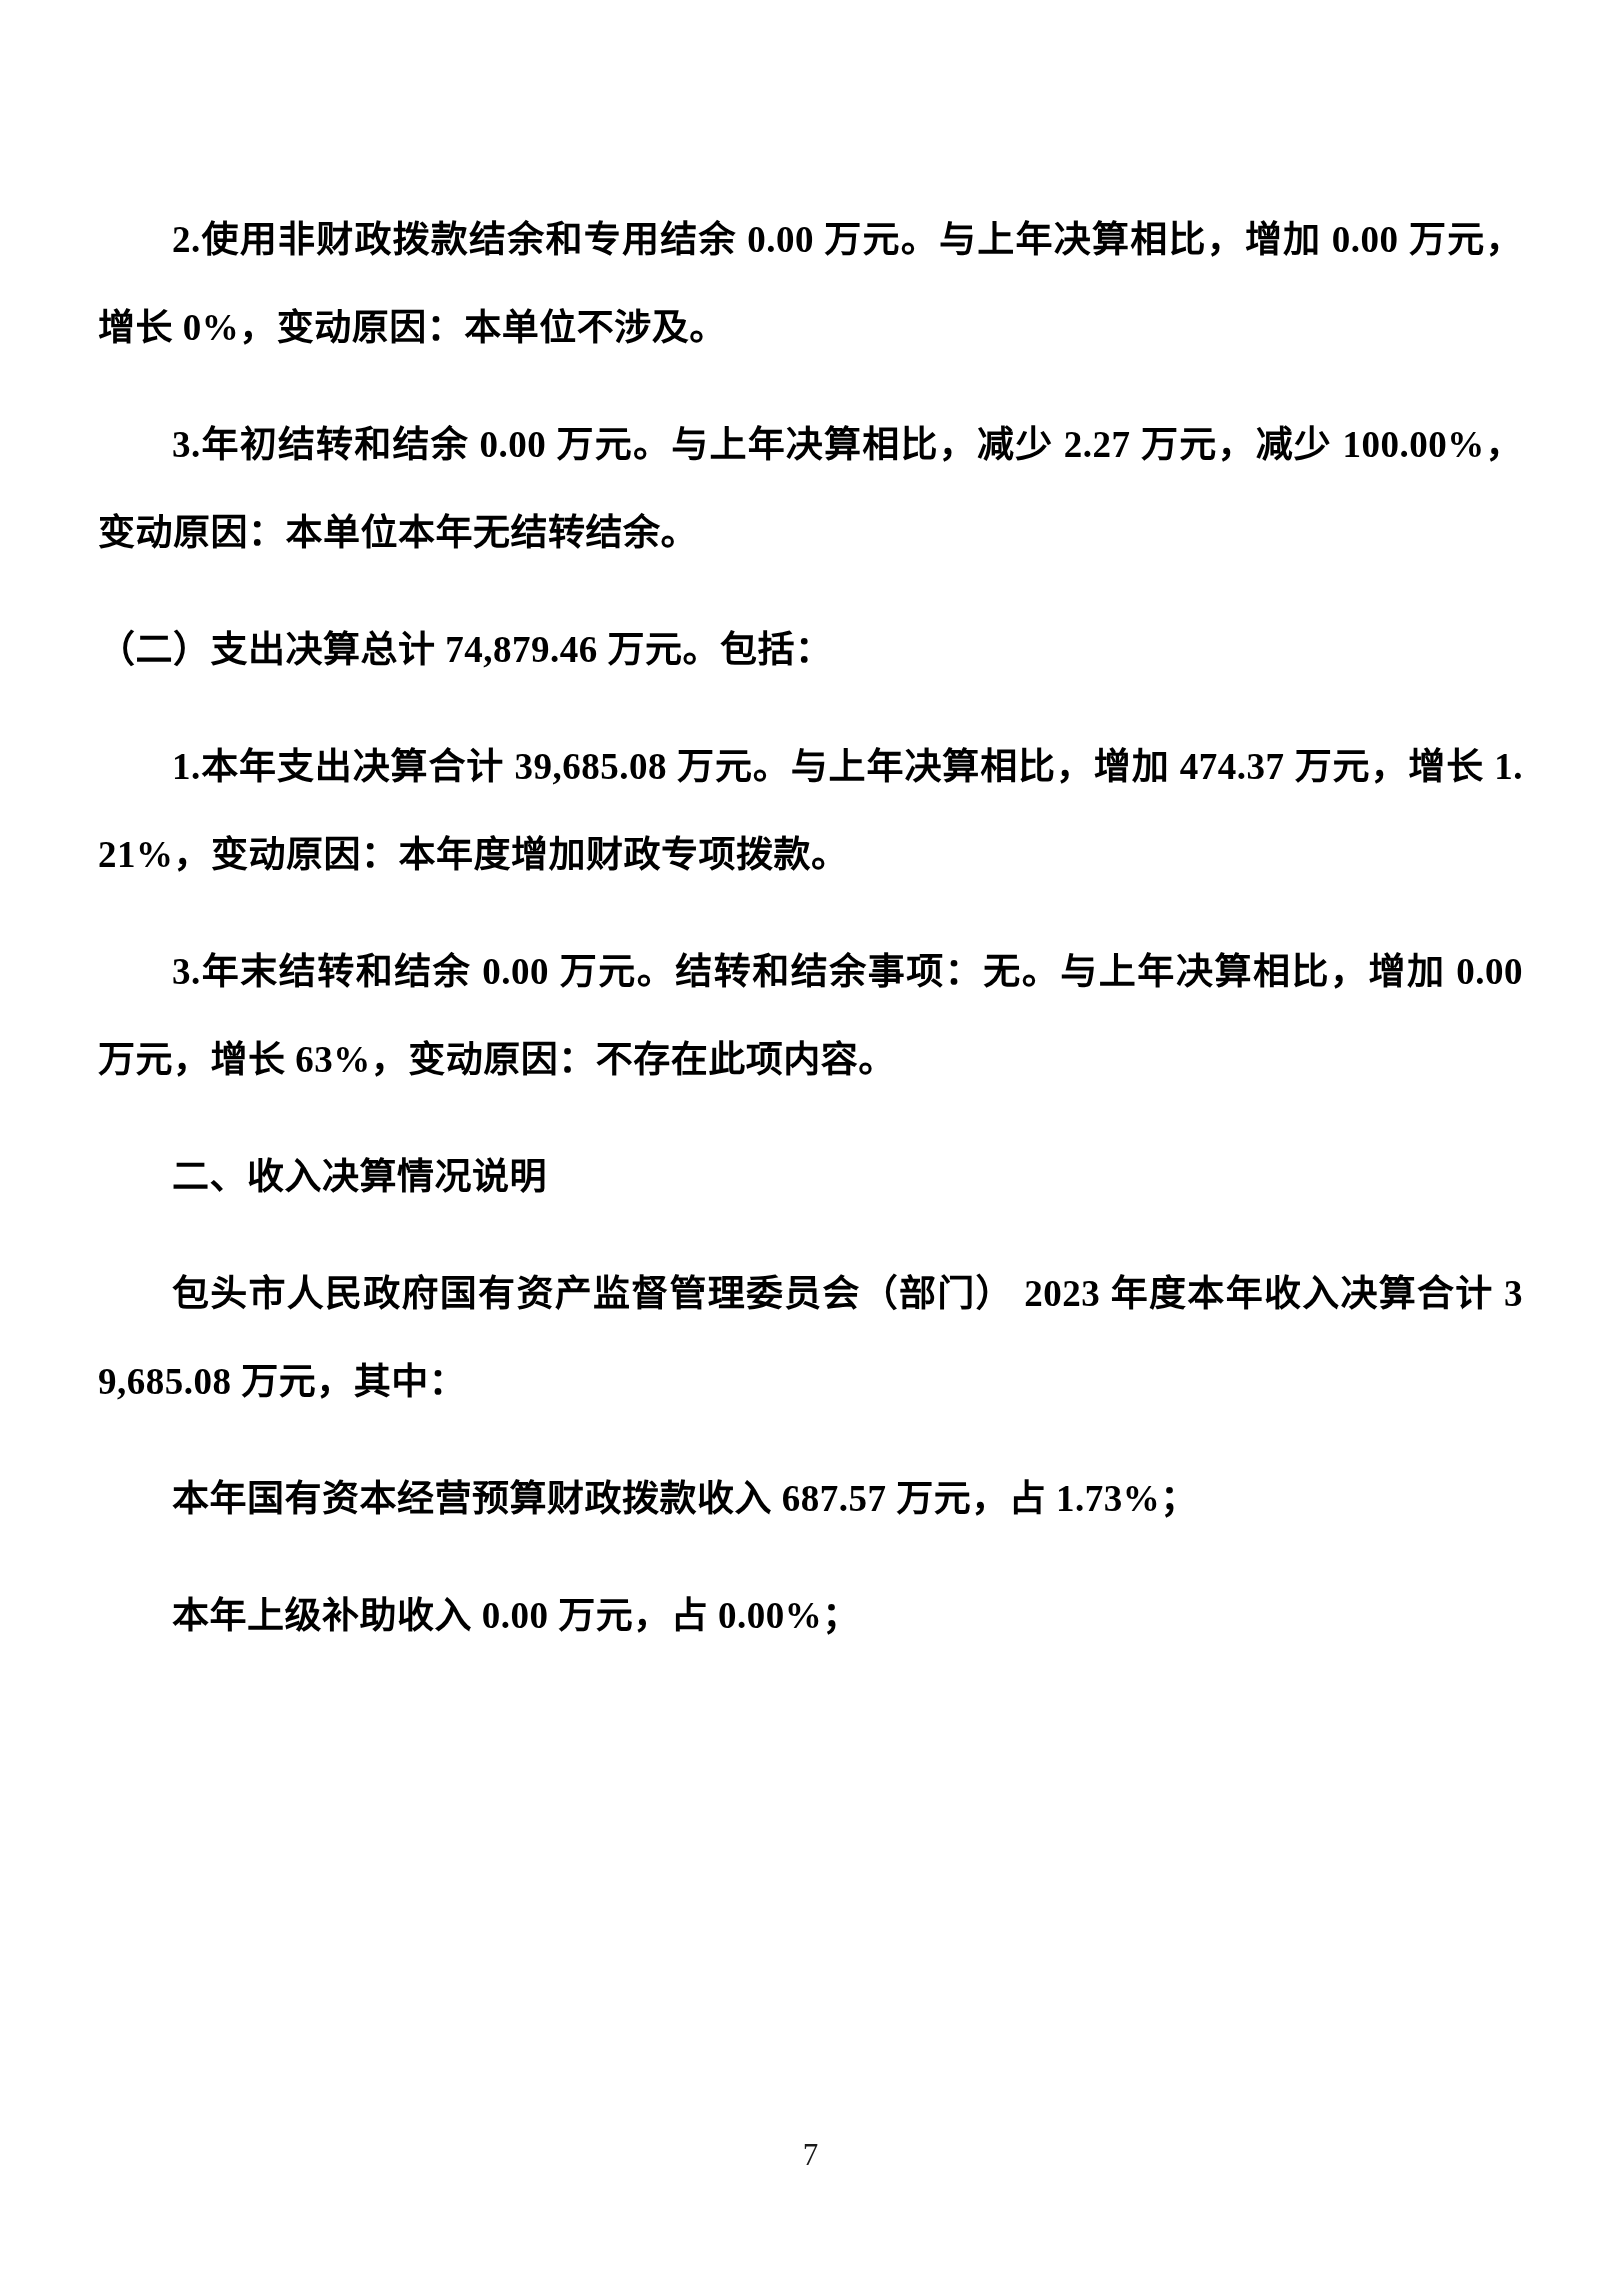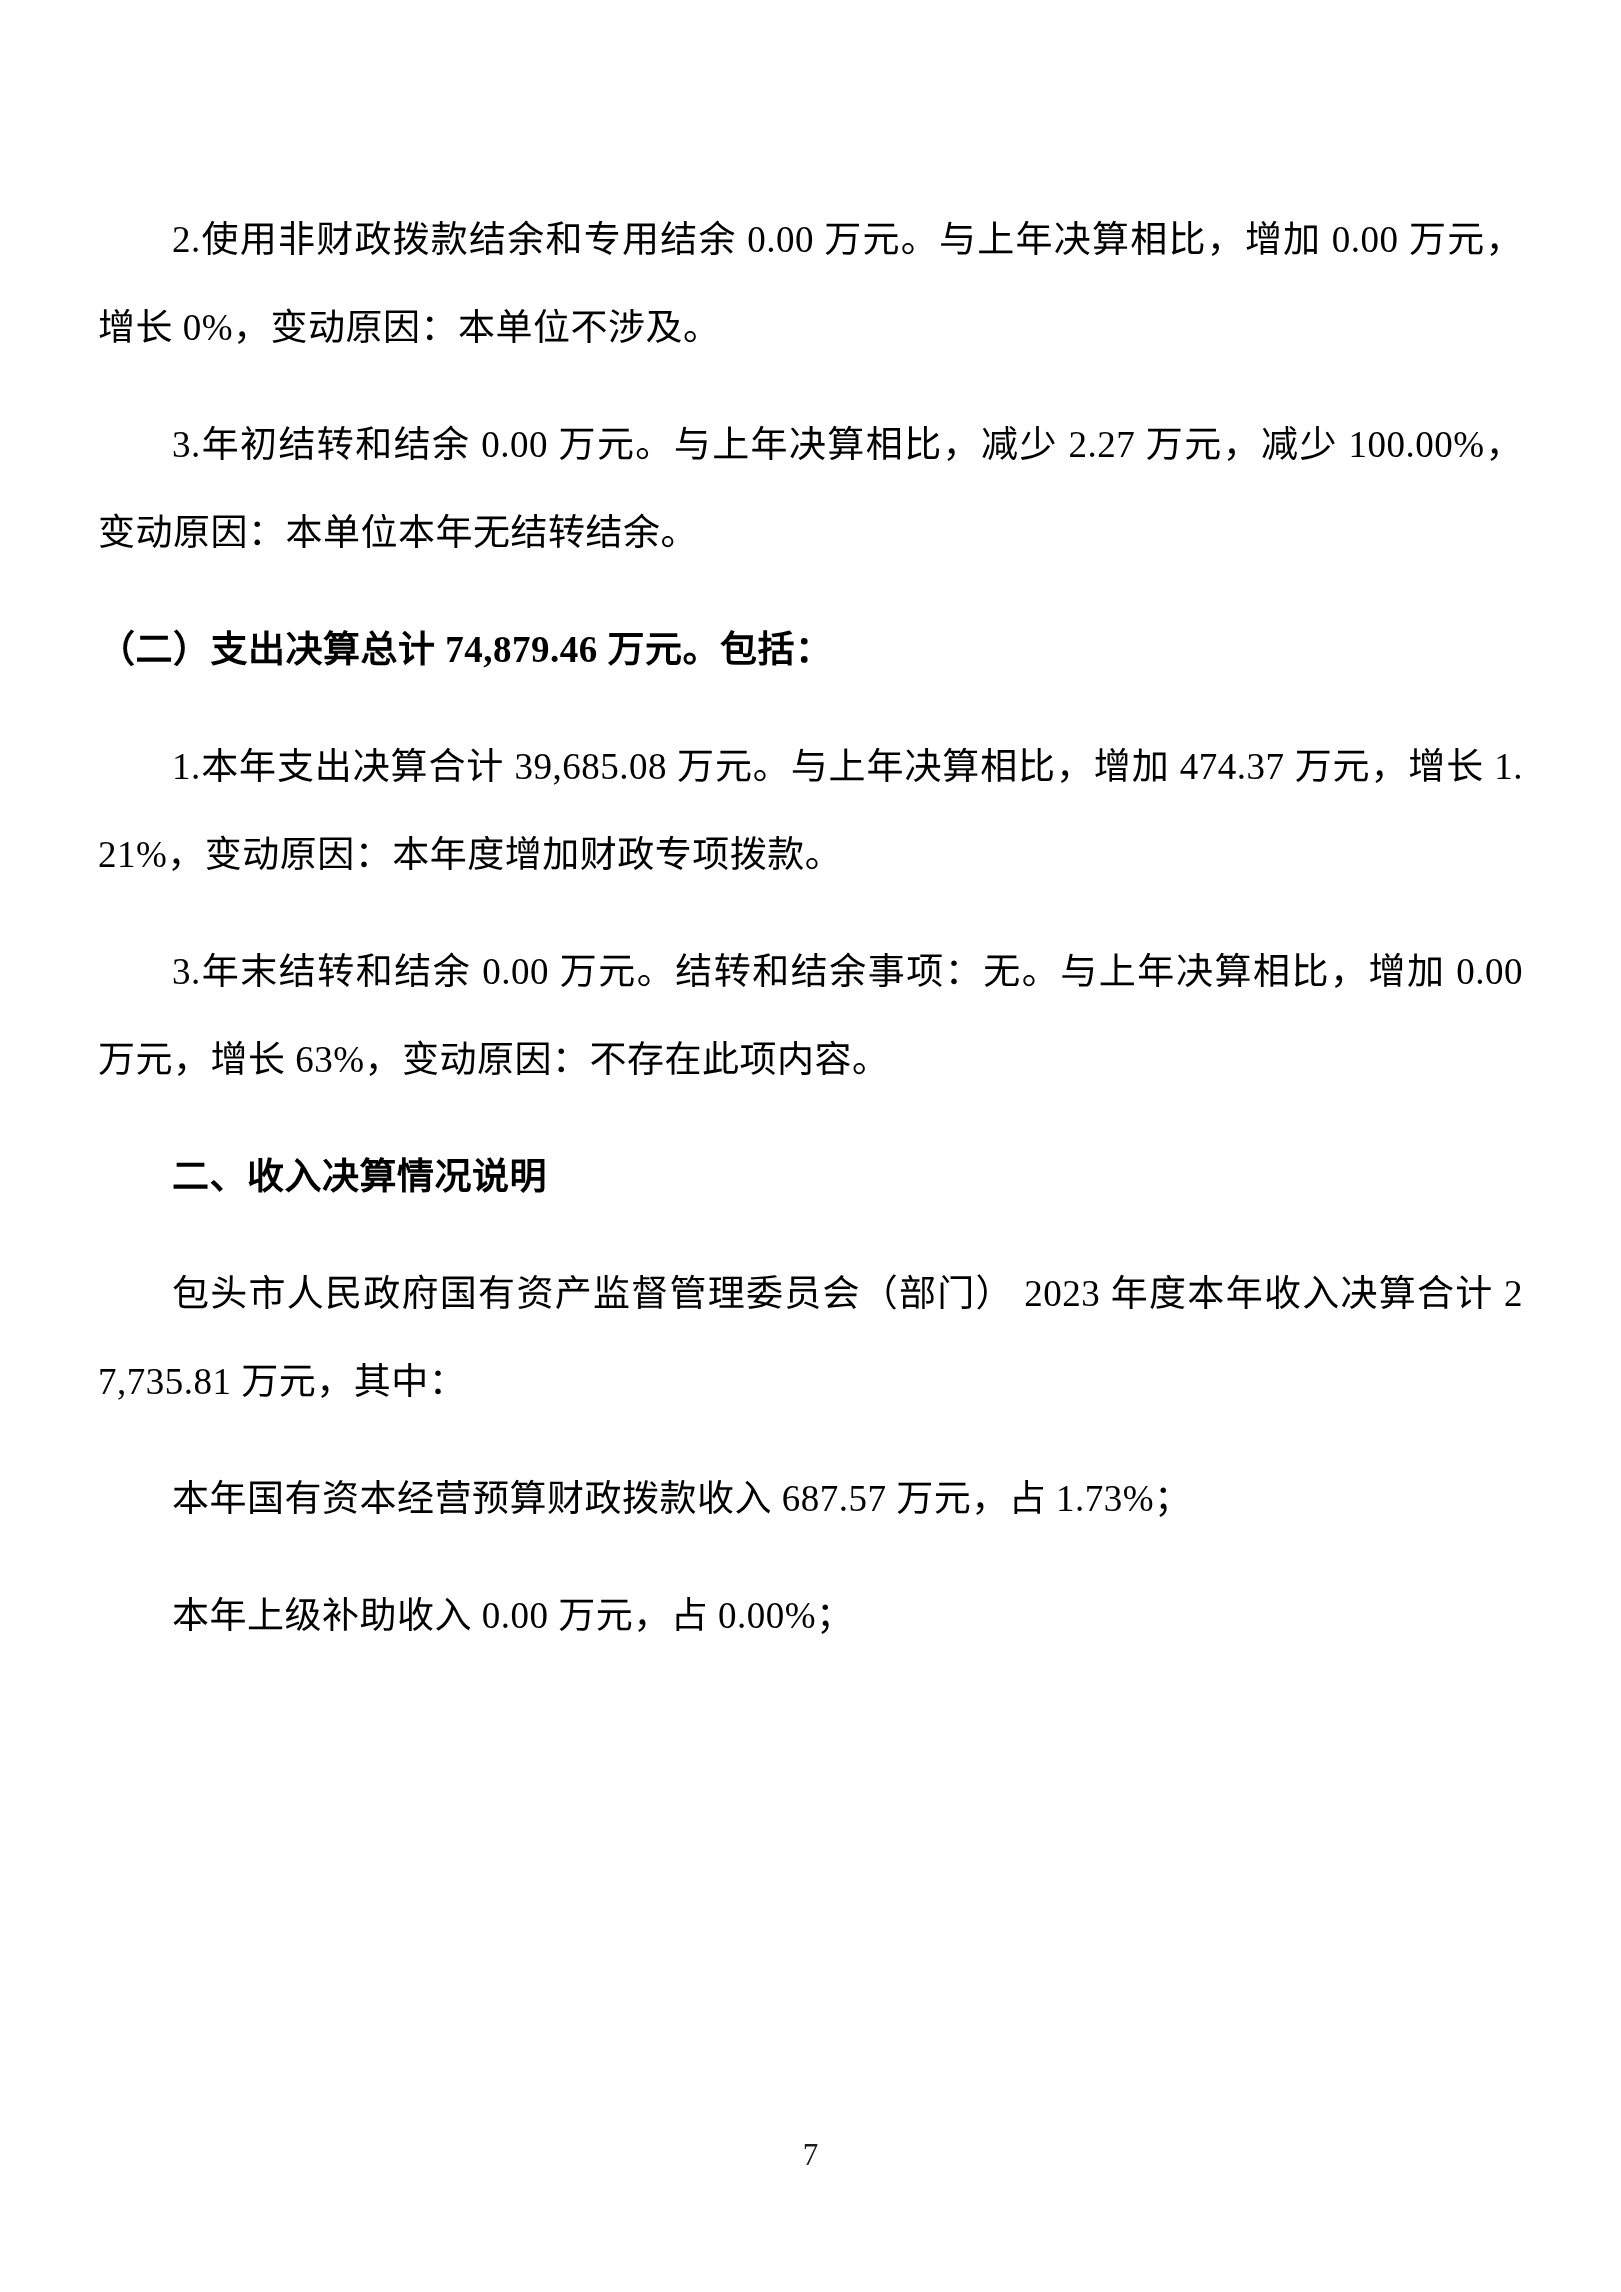--- a/index.html
+++ b/index.html
@@ -23,21 +23,21 @@
     left: 98px;
     width: 1425px;
   }
   .para {
     font-size: 37px;
     line-height: 88px;
     margin: 0 0 29px 0;
     text-align: justify;
     text-justify: inter-ideograph;
     text-indent: 2em;
-    font-weight: normal;
+    font-weight: bold;
     letter-spacing: 0.5px;
     word-break: break-all;
   }
   .para.last-line-left { text-align-last: left; }
   .heading-sub {
     font-weight: bold;
     text-indent: 0;
   }
   .heading-section {
     font-weight: bold;
@@ -58,19 +58,19 @@
 <body>
 
 <div class="page">
   <div class="content">
     <p class="para last-line-left">2.使用非财政拨款结余和专用结余 0.00 万元。与上年决算相比，增加 0.00 万元，增长 0%，变动原因：本单位不涉及。</p>
     <p class="para last-line-left">3.年初结转和结余 0.00 万元。与上年决算相比，减少 2.27 万元，减少 100.00%，变动原因：本单位本年无结转结余。</p>
     <p class="para heading-sub last-line-left">（二）支出决算总计 74,879.46 万元。包括：</p>
     <p class="para last-line-left">1.本年支出决算合计 39,685.08 万元。与上年决算相比，增加 474.37 万元，增长 1.21%，变动原因：本年度增加财政专项拨款。</p>
     <p class="para last-line-left">3.年末结转和结余 0.00 万元。结转和结余事项：无。与上年决算相比，增加 0.00 万元，增长 63%，变动原因：不存在此项内容。</p>
     <p class="para heading-section last-line-left">二、收入决算情况说明</p>
-    <p class="para last-line-left">包头市人民政府国有资产监督管理委员会（部门） 2023 年度本年收入决算合计 27,735.81 万元，其中：</p>
+    <p class="para last-line-left">包头市人民政府国有资产监督管理委员会（部门） 2023 年度本年收入决算合计 39,685.08 万元，其中：</p>
     <p class="para last-line-left">本年国有资本经营预算财政拨款收入 687.57 万元，占 1.73%；</p>
     <p class="para last-line-left">本年上级补助收入 0.00 万元，占 0.00%；</p>
   </div>
   <div class="page-number">7</div>
 </div>
 
 
 </body></html>

